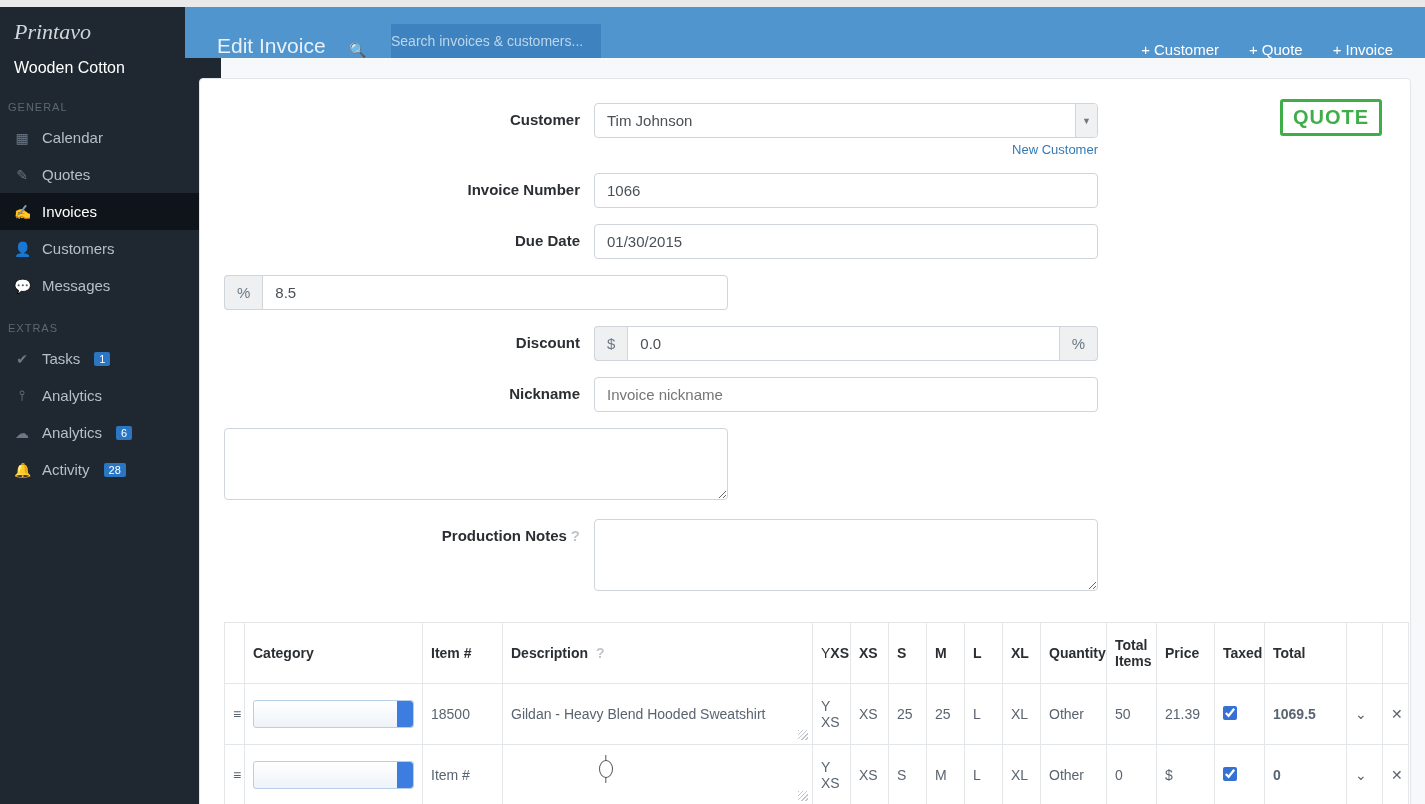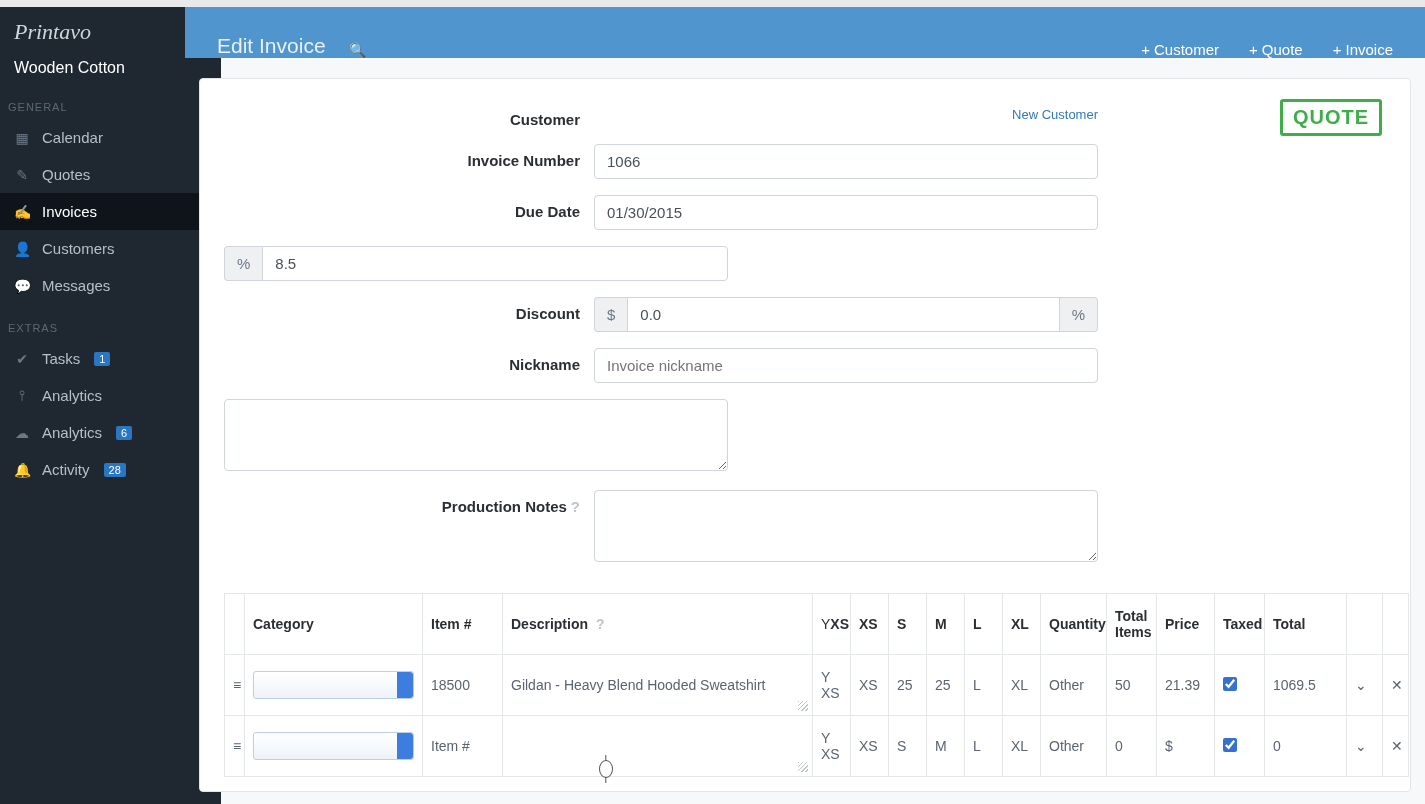--- a/index.html
+++ b/index.html
@@ -51,21 +51,21 @@
 .items-table th { font-weight: 700; color: #2b2f33; }
 .drag-col { width: 20px; text-align: center; color: #b7bec4; }
 .cat-col { width: 178px; }
 .item-col { width: 80px; }
 .desc-col { width: 310px; }
 .size-col { width: 38px; text-align: center; }
 .qty-col { width: 66px; }
 .tot-items-col { width: 50px; }
 .price-col { width: 58px; }
 .taxed-col { width: 50px; text-align: center; }
-.total-col { width: 82px; }
+.total-col { width: 82px; font-weight: bold; }
 .chevron-col { width: 36px; text-align: center; color: #b7bec4; }
 .del-col { width: 26px; text-align: center; color: #b7bec4; }
 .cell-ph { color: #b7bec4; }
 .category-select { width: 100%; height: 28px; border: 1px solid #b7cfe8; border-radius: 3px; background: linear-gradient(#fff,#eef3f9); position: relative; }
 .category-select::after { content: ""; position: absolute; right: 0; top: 0; width: 16px; height: 100%; background: #3d7de0; border-radius: 0 3px 3px 0; }
 .desc-cell { position: relative; }
 .resize-grip { position: absolute; right: 4px; bottom: 4px; width: 10px; height: 10px; background: repeating-linear-gradient(135deg,#c0c6cc 0,#c0c6cc 1px,transparent 1px,transparent 3px); }
 input[type=checkbox] { width: 14px; height: 14px; accent-color: #3571d4; }
 
 .cursor { position: absolute; left: 599px; top: 760px; width: 14px; height: 18px; border: 1.4px solid #555; border-radius: 50%/50%; pointer-events: none; }
@@ -122,20 +122,23 @@
   <div class="nav-item">
       <span class="icon">🔔</span>
       <span>Activity</span>
       <span class="badge">28</span>
     </div>
 </aside>
 
 <div class="topbar">
   <div class="page-title">Edit Invoice</div>
   <span class="search-icon">🔍</span>
+  <div class="search-wrap">
+    <input class="search-input" placeholder="Search invoices &amp; customers..." style="">
+  </div>
   <div class="topbar-right">
     <div class="top-action">
         <span>+</span>
         <span>Customer</span>
       </div>
     <div class="top-action">
         <span>+</span>
         <span>Quote</span>
       </div>
     <div class="top-action">
@@ -145,20 +148,24 @@
   </div>
 </div>
 
 <div class="main">
   <div class="panel">
     <div class="quote-stamp">QUOTE</div>
 
     <div class="form-row">
       <div class="form-label">Customer</div>
       <div class="form-control">
+        <div class="select" style="position:relative;padding-right:30px">
+            <span>Tim Johnson</span>
+            <span class="select-caret">▼</span>
+          </div>
         <a class="link-under">New Customer</a>
       </div>
     </div>
 
     <div class="form-row">
       <div class="form-label">Invoice Number</div>
       <div class="form-control"><input class="input" value="1066" style=""></div>
     </div>
 
     <div class="form-row">

